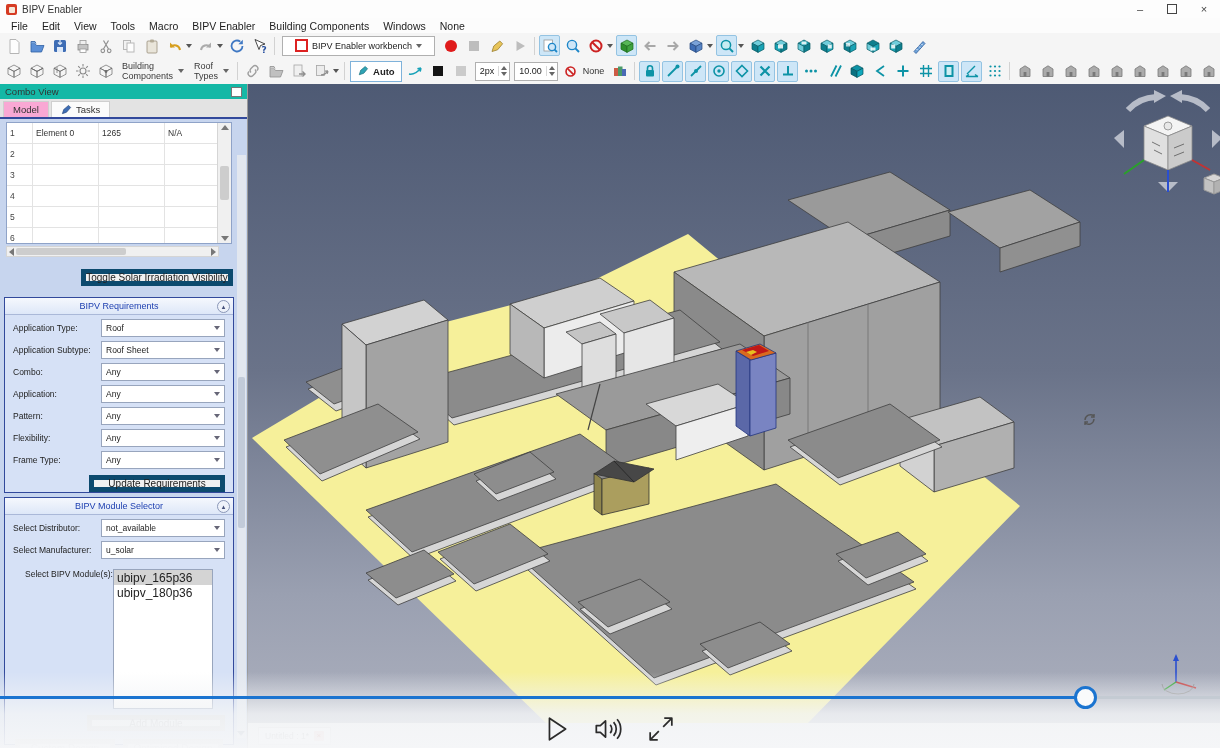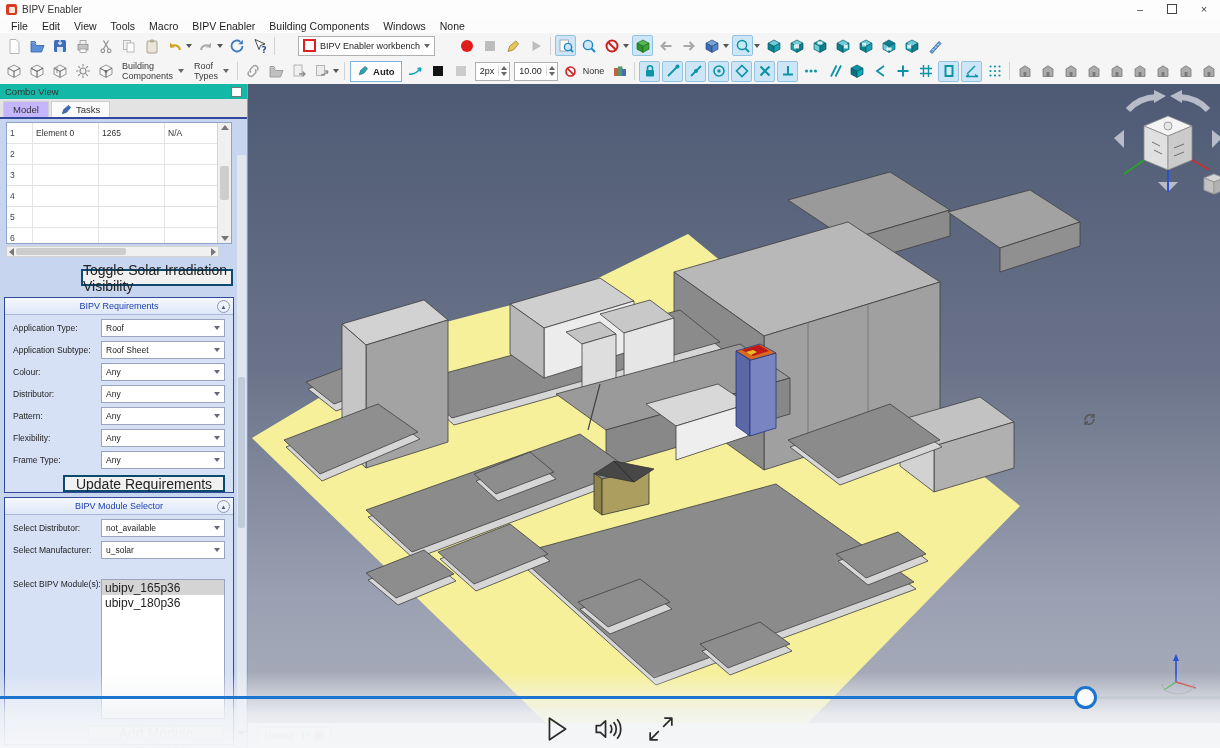--- a/index.html
+++ b/index.html
@@ -16,65 +16,65 @@
   .menuitem{padding:0 7px;color:#1d1d1d}
   
   .tb{position:absolute;left:0;right:0;background:#f5f5f5;border-bottom:1px solid #dcdcdc;display:flex;align-items:center;padding-left:2px}
   #tb1{top:33px;height:25px}
   #tb2{top:58px;height:26px}
   .grp{display:flex;align-items:center}
   .tbtn{width:21px;height:21px;display:flex;align-items:center;justify-content:center;border-radius:2px;margin:0 1px;box-sizing:border-box}
   .tbtn.on{background:#cde6f7;border:1px solid #94c3e2}
   .sep{width:1px;height:18px;background:#d2d2d2;margin:0 3px;flex:none}
   .caret{width:0;height:0;border-left:3px solid transparent;border-right:3px solid transparent;border-top:4px solid #555;margin:0 2px 0 0;align-self:center}
-  .wbsel{display:flex;align-items:center;background:#fff;border:1px solid #b0b0b0;height:18px;padding:0 4px;margin:0 20px;font-size:9px;gap:4px;color:#222}
+  .wbsel{display:flex;align-items:center;background:#fff;border:1px solid #b0b0b0;height:18px;padding:0 12px;margin:0 4px;font-size:9px;gap:4px;color:#222}
   .wbico{width:9px;height:9px;border:2px solid #d22;background:#fff;flex:none}
   .dd{display:flex;align-items:center;height:18px;padding:0 5px;font-size:9px;color:#3a3a3a;gap:5px}
   .ddcaret{width:0;height:0;border-left:3px solid transparent;border-right:3px solid transparent;border-top:4px solid #666}
   .autob{display:flex;align-items:center;background:#fff;border:1px solid #7fb2da;height:19px;padding:0 6px;gap:4px;font-size:9.5px;font-weight:bold;color:#222;margin:0 2px}
   .spin{display:flex;align-items:center;background:#fff;border:1px solid #b0b0b0;height:17px;font-size:9px;padding:0 0 0 4px;margin:0 2px;color:#222}
   .spinarrows{display:flex;flex-direction:column;margin-left:4px;padding:0 2px;border-left:1px solid #d8d8d8}
   .a-up{width:0;height:0;border-left:3px solid transparent;border-right:3px solid transparent;border-bottom:4px solid #666;margin-bottom:2px}
   .a-dn{width:0;height:0;border-left:3px solid transparent;border-right:3px solid transparent;border-top:4px solid #666}
   .nonelbl{display:flex;align-items:center;gap:6px;font-size:9px;color:#333;padding:0 4px}
   
   .panel{position:absolute;top:84px;left:0;width:248px;bottom:0;background:#e9e9e9;border-right:1px solid #9a9a9a;box-sizing:border-box;z-index:5}
   .pvheader{height:15px;display:flex;align-items:center;padding:0 5px;font-size:9.5px;color:#333;background:#14b8a6}
   .floatico{margin-left:auto;width:9px;height:8px;border:1px solid #777;background:#fff}
   .ptabs{height:18px;display:flex;align-items:flex-end;background:#e3e3e3;border-bottom:1px solid #cfcfcf;padding-left:3px}
-  .ptab{padding:2px 9px 2px;font-size:9.5px;border:1px solid #cfcfcf;border-bottom:none;background:#c4b5fd;margin-right:2px;display:flex;gap:4px;align-items:center;color:#333}
+  .ptab{padding:2px 9px 2px;font-size:9.5px;border:1px solid #cfcfcf;border-bottom:none;background:#f9a8d4;margin-right:2px;display:flex;gap:4px;align-items:center;color:#333}
   .ptab.active{background:#fbfbfb}
   .pcontent{position:absolute;top:33px;left:0;right:0;bottom:0;background:#c7d5ee;border-top:2px solid #32499b}
   .tasktable{position:absolute;top:3px;left:6px;width:226px;height:122px;background:#fff;border:1px solid #8fa3c8;display:flex;box-sizing:border-box}
   .trows{flex:1;overflow:hidden}
   .trow{display:flex;height:20px;border-bottom:1px solid #e3e3e3;font-size:8.5px;color:#333}
   .tnum{width:22px;flex:none;border-right:1px solid #e3e3e3;display:flex;align-items:center;padding-left:3px;color:#444}
   .tcell{width:62px;flex:none;border-right:1px solid #e3e3e3;display:flex;align-items:center;padding-left:3px;overflow:hidden;white-space:nowrap}
   .vscroll{width:13px;flex:none;background:#f0f0f0;border-left:1px solid #d5d5d5;display:flex;flex-direction:column;align-items:center;justify-content:space-between;padding:2px 0}
   .sarr{width:0;height:0;border-left:4px solid transparent;border-right:4px solid transparent}
   .sarr.up{border-bottom:5px solid #777}.sarr.dn{border-top:5px solid #777}
   .sarr.lf{border-top:4px solid transparent;border-bottom:4px solid transparent;border-right:5px solid #777;border-left:none}
   .sarr.rt{border-top:4px solid transparent;border-bottom:4px solid transparent;border-left:5px solid #777;border-right:none}
   .vthumb{width:9px;height:34px;background:#cdcdcd;border-radius:2px}
   .hscroll{position:absolute;top:127px;left:6px;width:213px;height:11px;background:#f0f0f0;border:1px solid #d5d5d5;display:flex;align-items:center;justify-content:space-between;padding:0 2px;box-sizing:border-box}
   .hthumb{height:7px;width:110px;background:#cdcdcd;border-radius:2px;margin-left:2px;margin-right:auto}
   .togglebtn{position:absolute;top:150px;right:14px;width:152px;height:17px}
-  .btn{background:#f1f1f1;border:2px solid #0c4a6e;font-size:14px;color:#222;display:flex;align-items:center;justify-content:center;box-sizing:border-box}
+  .btn{background:#f1f1f1;border:5px solid #0c4a6e;font-size:10px;color:#222;display:flex;align-items:center;justify-content:center;box-sizing:border-box}
   .btn.disabled{color:#b3b3b3;border-color:#d2d2d2;background:#f5f5f5}
   .gbox{position:absolute;left:4px;width:230px;border:1px solid #32499b;background:#d6e1f6;box-sizing:border-box}
   #reqbox{top:178px;height:196px}
   #modbox{top:378px;height:248px}
   .ghead{height:16px;display:flex;align-items:center;justify-content:center;color:#1d3fb0;font-weight:normal;font-size:9px;background:linear-gradient(#f5f8fd,#dde7f8);border-bottom:1px solid #aab8d8;position:relative}
   .collapse{position:absolute;right:3px;top:2px;width:11px;height:11px;border:1px solid #8a97b8;border-radius:50%;background:#eef2fa;display:flex;align-items:center;justify-content:center;font-size:7px;color:#44507a;line-height:1}
   .frow{display:flex;align-items:center;padding:0 8px;height:19px;margin-top:3px}
   .flabel{width:88px;flex:none;font-size:8.5px;color:#222}
   .sel{background:#fff;border:1px solid #98a5bd;height:16px;display:flex;align-items:center;padding:0 14px 0 4px;font-size:8.5px;flex:1;position:relative;color:#222}
   .sel:after{content:"";position:absolute;right:4px;top:6px;width:0;height:0;border-left:3px solid transparent;border-right:3px solid transparent;border-top:4px solid #667}
-  .updbtn{margin:6px 8px 0 auto;width:162px;height:17px}
-  .modsrow{display:flex;align-items:flex-start;padding:0 8px;margin-top:20px}
+  .updbtn{margin:6px 8px 0 auto;width:136px;height:17px}
+  .modsrow{display:flex;align-items:flex-start;padding:0 20px;margin-top:10px}
   .mlist{flex:1;background:#fff;border:1px solid #98a5bd;height:138px;font-size:12px;overflow:hidden}
   .mitem{height:15px;display:flex;align-items:center;padding-left:3px;color:#222}
   .mitem.selected{background:#d4d4d4}
   .addbtn{margin:6px 8px 0 auto;width:138px;height:16px}
   .designrow{display:flex;justify-content:space-between;padding:0 10px;margin-top:8px}
   .designrow .btn{width:100px;height:18px}
   .pscroll{position:absolute;right:1px;top:36px;bottom:10px;width:9px;background:#e2e7ef}
   .pthumb{position:absolute;top:38%;left:1px;width:7px;height:26%;background:#c2cbd9;border-radius:2px}
   .pdown{position:absolute;right:2px;bottom:12px;width:0;height:0;border-left:4px solid transparent;border-right:4px solid transparent;border-top:5px solid #8a95a8}
   
@@ -707,25 +707,25 @@
       <div id="reqfields">
           <div class="frow">
             <span class="flabel">Application Type:</span>
             <span class="sel">Roof</span>
           </div>
           <div class="frow">
             <span class="flabel">Application Subtype:</span>
             <span class="sel">Roof Sheet</span>
           </div>
           <div class="frow">
-            <span class="flabel">Colour:</span>
+            <span class="flabel">Combo:</span>
             <span class="sel">Any</span>
           </div>
           <div class="frow">
-            <span class="flabel">Distributor:</span>
+            <span class="flabel">Application:</span>
             <span class="sel">Any</span>
           </div>
           <div class="frow">
             <span class="flabel">Pattern:</span>
             <span class="sel">Any</span>
           </div>
           <div class="frow">
             <span class="flabel">Flexibility:</span>
             <span class="sel">Any</span>
           </div>

